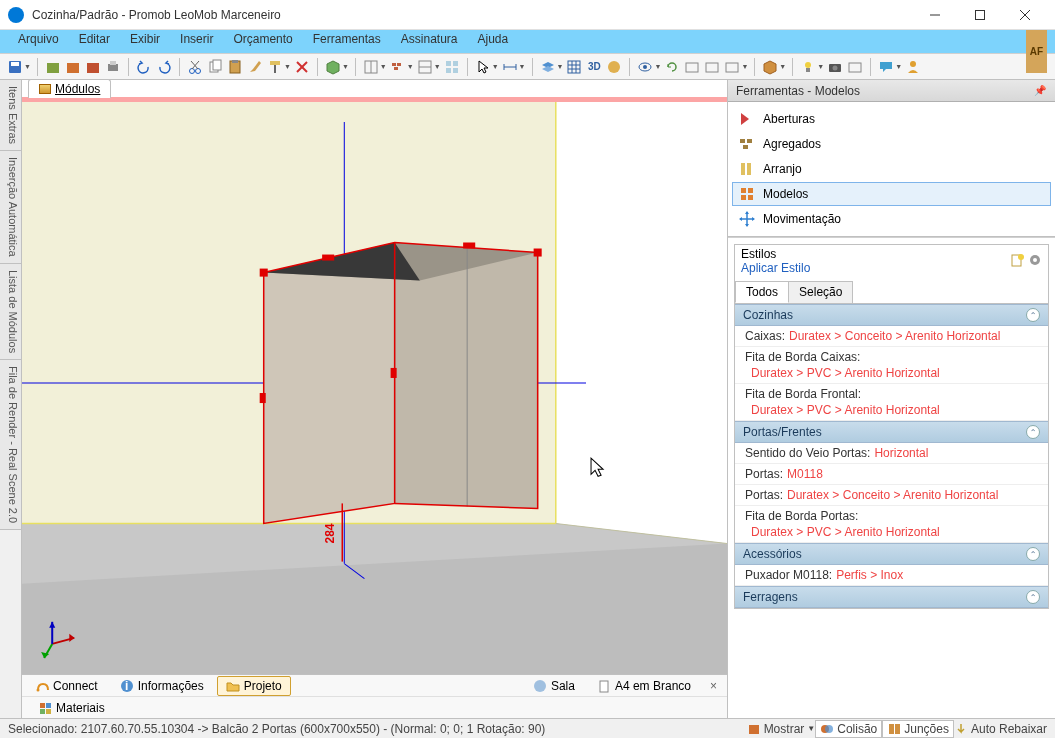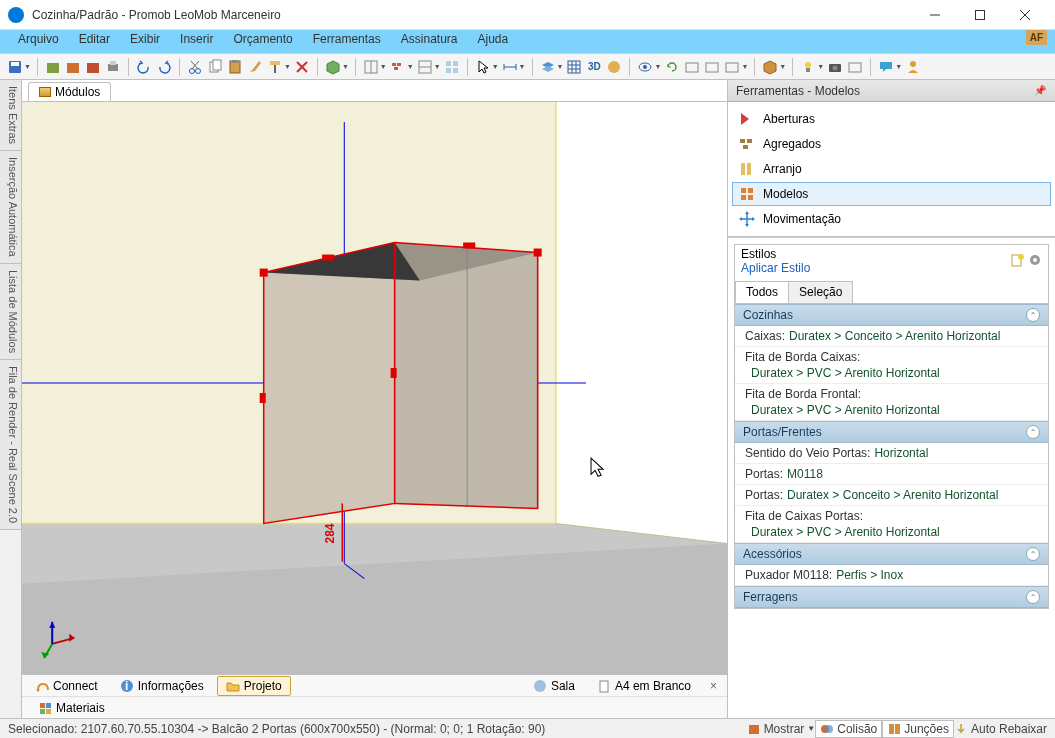--- a/index.html
+++ b/index.html
@@ -7,40 +7,40 @@
 
 
 .titlebar { height: 30px; background: #fff; border-bottom: 1px solid #e0e0e0; display: flex; align-items: center; padding: 0 8px; }
 .titlebar .app-icon { width: 16px; height: 16px; border-radius: 50%; background: #0078d7; margin-right: 8px; }
 .titlebar .title { flex: 1; color: #333; }
 .titlebar .win-btn { width: 45px; height: 30px; display: flex; align-items: center; justify-content: center; color: #333; }
 
 
 .menubar { height: 24px; background: #7dd3fc; display: flex; align-items: flex-start; padding: 0 8px; border-bottom: 1px solid #d0d0d0; }
 .menubar .menu-item { padding: 2px 10px; color: #333; cursor: default; }
-.menubar .af-box { margin-left: auto; background: #d4a55a; color: #5a3a00; padding: 2px 4px; font-weight: bold; font-size: 10px; }
+.menubar .af-box { margin-left: auto; background: #d4a55a; color: #5a3a00; padding: 16px 4px; font-weight: bold; font-size: 10px; }
 
 
 .toolbar { height: 26px; background: #f5f5f5; border-bottom: 1px solid #c0c0c0; display: flex; align-items: center; padding: 0 6px; gap: 2px; }
 .toolbar .tb-icon { width: 18px; height: 18px; display: inline-flex; align-items: center; justify-content: center; }
 .toolbar .tb-sep { width: 1px; height: 18px; background: #c0c0c0; margin: 0 4px; }
 .toolbar .tb-drop { font-size: 7px; color: #555; margin-left: -2px; }
 
 .dummy-icon { width: 16px; height: 16px; display: inline-block; }
 
 
 .main { display: flex; height: calc(738px - 30px - 24px - 26px - 20px); }
 
 
 .left-rail { width: 22px; background: #f0f0f0; border-right: 1px solid #c0c0c0; display: flex; flex-direction: column; }
 .left-rail .vtab { writing-mode: vertical-rl; text-orientation: mixed; padding: 6px 2px; font-size: 11px; color: #555; border-bottom: 1px solid #c0c0c0; background: #e8e8e8; cursor: default; white-space: nowrap; }
 
 
 .center { flex: 1; display: flex; flex-direction: column; background: #fff; position: relative; }
-.center-tabs-top { height: 22px; display: flex; align-items: flex-end; padding-left: 6px; border-bottom: 1px solid #fca5a5; }
+.center-tabs-top { height: 22px; display: flex; align-items: center; padding-left: 6px; border-bottom: 5px solid #fca5a5; text-decoration: underline; }
 .center-tabs-top .tab { border: 1px solid #c0c0c0; border-bottom: none; background: #fff; padding: 2px 10px; border-radius: 3px 3px 0 0; display: flex; align-items: center; gap: 4px; }
 .center-tabs-top .tab .box-icon { width: 12px; height: 10px; background: linear-gradient(#f0d070, #d09830); border: 1px solid #a06000; }
 
 .viewport { flex: 1; position: relative; overflow: hidden; background: #fff; }
 .viewport svg { width: 100%; height: 100%; display: block; }
 
 .center-tabs-bottom { height: 22px; display: flex; align-items: center; border-top: 1px solid #c0c0c0; padding: 0 4px; gap: 4px; background: #f8f8f8; }
 .center-tabs-bottom .btab { display: flex; align-items: center; gap: 4px; padding: 2px 8px; border: 1px solid transparent; border-radius: 2px; cursor: default; }
 .center-tabs-bottom .btab.active { border: 1px solid #d0a030; background: #fff4d8; }
 .center-tabs-bottom .close-x { margin-left: auto; padding: 0 6px; color: #666; }
@@ -66,21 +66,21 @@
 .rp-section-head .icons { display: flex; gap: 4px; }
 
 .rp-tabs { display: flex; border-bottom: 1px solid #c0c0c0; margin-top: 4px; }
 .rp-tabs .rptab { padding: 3px 10px; border: 1px solid #c0c0c0; border-bottom: none; margin-right: -1px; background: #f0f0f0; cursor: default; position: relative; }
 .rp-tabs .rptab.active { background: #fff; border-bottom: 1px solid #fff; z-index: 1; }
 
 .group-head { background: linear-gradient(#c8dceb, #b0cce0); padding: 3px 8px; display: flex; justify-content: space-between; align-items: center; color: #1a3a5a; border-top: 1px solid #a0b8d0; border-bottom: 1px solid #a0b8d0; }
 .group-head .chev { width: 14px; height: 14px; border-radius: 50%; background: #fff; border: 1px solid #8aa; display: flex; align-items: center; justify-content: center; font-size: 8px; color: #468; }
 .group-row { padding: 3px 10px; display: flex; flex-wrap: wrap; gap: 4px; border-bottom: 1px solid #eee; align-items: baseline; }
 .group-row .label { color: #333; }
-.group-row .link { color: #14532d; cursor: pointer; }
+.group-row .link { color: #ef4444; cursor: pointer; }
 .group-row.stacked { flex-direction: column; gap: 2px; }
 
 
 .statusbar { position: absolute; bottom: 0; left: 0; right: 0; height: 20px; background: #f0f0f0; border-top: 1px solid #c0c0c0; display: flex; align-items: center; padding: 0 8px; font-size: 11px; color: #444; }
 .statusbar .right { margin-left: auto; display: flex; align-items: center; }
 .statusbar .sb-btn { display: flex; align-items: center; gap: 3px; padding: 1px 4px; border: 1px solid #c0c0c0; background: #fff; }
 .statusbar .sb-link { display: flex; align-items: center; gap: 3px; }
 
 .mini-icon { width: 14px; height: 14px; display: inline-block; }
 </style>
@@ -575,21 +575,21 @@
             </div>
             <div class="group-row">
               <span class="label">Portas:</span>
               <span class="link">M0118</span>
             </div>
             <div class="group-row">
               <span class="label">Portas:</span>
               <span class="link">Duratex &gt; Conceito &gt; Arenito Horizontal</span>
             </div>
             <div class="group-row stacked">
-              <span class="label">Fita de Caixas Portas:</span>
+              <span class="label">Fita de Borda Portas:</span>
               <span class="link" style="padding-left: 6px;">Duratex &gt; PVC &gt; Arenito Horizontal</span>
             </div>
             <div class="group-head">
               <span>Acessórios</span>
               <span class="chev">⌃</span>
             </div>
             <div class="group-row">
               <span class="label">Puxador M0118:</span>
               <span class="link">Perfis &gt; Inox</span>
             </div>

